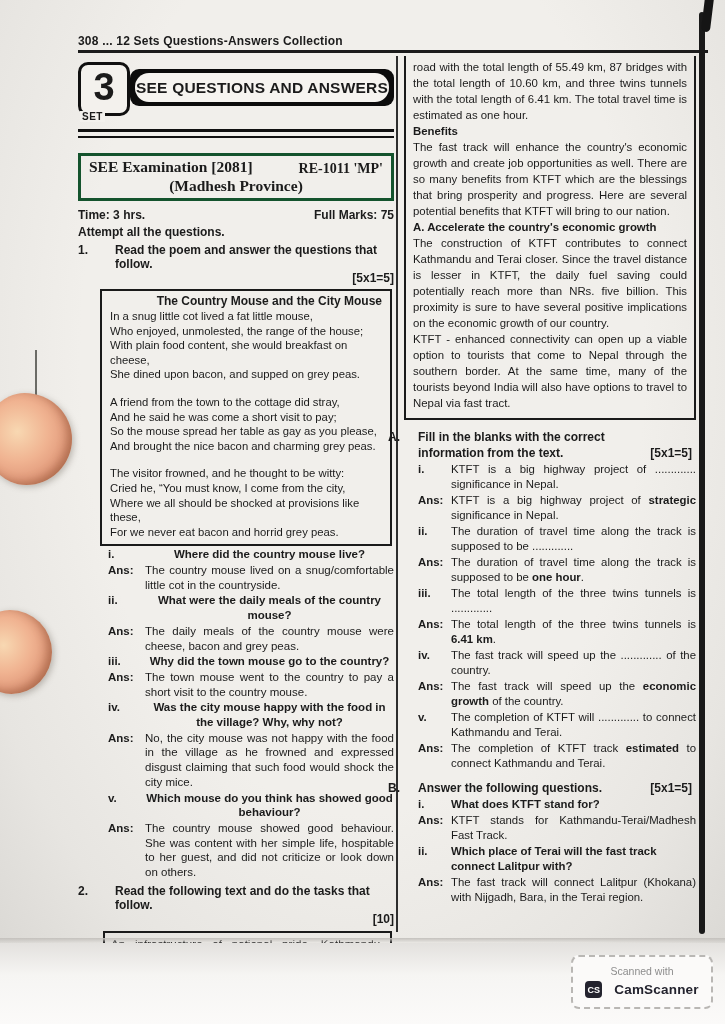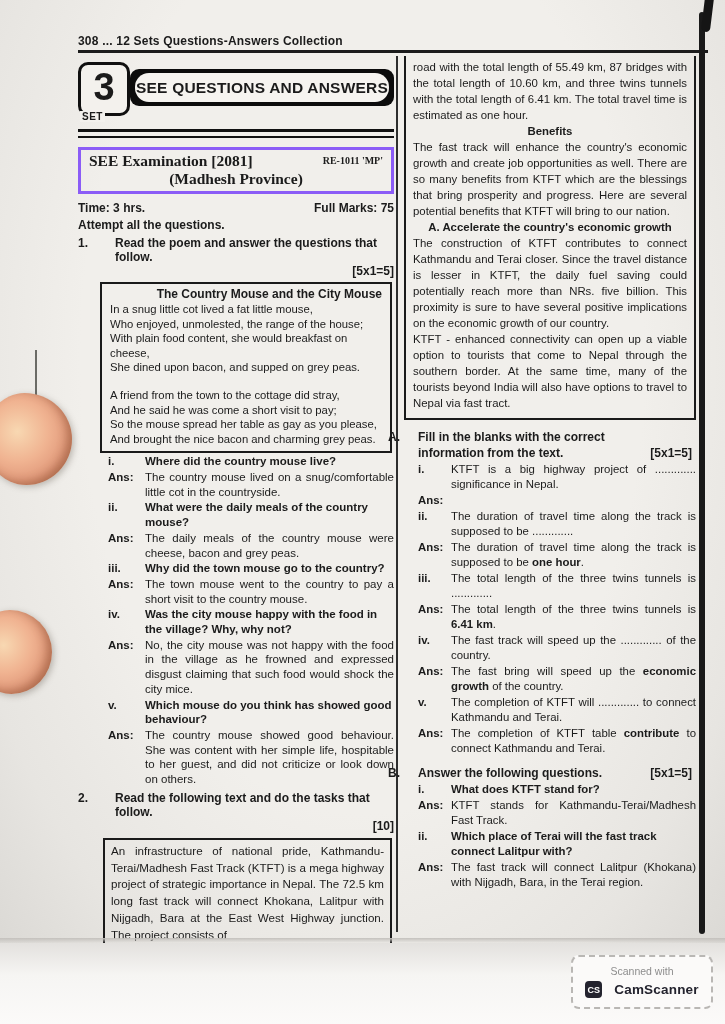--- a/index.html
+++ b/index.html
@@ -34,50 +34,50 @@
   .set-row{display:flex;align-items:stretch;height:54px;}
   .set-badge{position:relative;width:52px;border:3px solid #101010;border-radius:10px;background:#f3f1ed;box-sizing:border-box;}
   .set-num{display:block;text-align:center;font-size:38px;font-weight:bold;line-height:44px;}
   .set-label{position:absolute;left:-1px;bottom:-9px;font-size:10px;font-weight:bold;background:#f3f1ed;padding:0 2px;letter-spacing:.5px;}
   .banner-outer{flex:1;margin-left:0;margin-top:7px;height:37px;background:#0c0c0c;border-radius:9px;padding:4px 5px;box-sizing:border-box;}
   .banner-inner{height:100%;background:#f6f4f0;border-radius:14px;display:flex;align-items:center;justify-content:center;
     font-weight:bold;font-size:15.5px;letter-spacing:.2px;white-space:nowrap;}
   .double-rule{margin-top:13px;height:4px;border-top:3px solid #111;border-bottom:2px solid #111;}
 
   
-  .exam-box{margin-top:9px;border:3px solid #8b5cf6;padding:2px 8px 3px;font-family:"Liberation Serif",serif;font-weight:bold;}
+  .exam-box{margin-top:15px;border:3px solid #14532d;padding:2px 8px 3px;font-family:"Liberation Serif",serif;font-weight:bold;}
   .exam-row1{display:flex;justify-content:space-between;align-items:flex-start;font-size:15.5px;}
-  .exam-code{font-size:10px;padding-top:3px;}
+  .exam-code{font-size:14px;padding-top:3px;}
   .exam-row2{text-align:center;font-size:15.5px;}
 
   .tm-row{display:flex;justify-content:space-between;font-weight:bold;font-size:12px;margin-top:7px;}
   .attempt{font-weight:bold;font-size:12px;margin-top:3px;}
   .q-head{display:flex;font-weight:bold;font-size:12px;margin-top:4px;}
   .q-head .qnum{flex:0 0 37px;}
   .q-head .qtext{flex:1;}
   .marks-line{text-align:right;font-weight:bold;font-size:12px;line-height:15px;}
 
   
   .poem-box{margin:3px 2px 0 22px;border:2px solid #1a1a1a;padding:2px 8px 5px;font-size:11.3px;line-height:14.6px;}
   .poem-title{text-align:right;font-weight:bold;font-size:12px;line-height:16px;}
   .stanza{margin-bottom:13px;}
   .stanza:last-child{margin-bottom:0;}
 
   
   .qa{display:flex;font-size:11.5px;line-height:14.7px;margin-top:1px;}
   .qa .marker{flex:0 0 37px;margin-left:30px;font-weight:bold;}
   .qa .text{flex:1;text-align:justify;}
-  .qa.bold-q .text{font-weight:bold;text-align:left;}
+  .qa.bold-q .text{font-weight:bold;text-align:center;}
 
   .text-box{margin:4px 2px 0 25px;border:2px solid #1a1a1a;padding:3px 6px 5px;font-size:11.6px;line-height:16.8px;text-align:justify;}
 
   
   .cont-box{border:2px solid #1a1a1a;border-top:none;padding:3px 7px 7px;font-size:11.4px;line-height:16px;}
   .cont-box p{margin:0;text-align:justify;}
-  .cont-box p.hd{font-weight:bold;text-align:center;}
+  .cont-box p.hd{font-weight:bold;text-align:left;}
 
   .section{margin-top:9px;}
   .sec-head{position:relative;display:flex;font-size:12px;font-weight:bold;line-height:16px;}
   .sec-label{flex:0 0 30px;margin-left:-16px;}
   .sec-title{flex:1;padding-right:46px;}
   .sec-marks{position:absolute;right:4px;bottom:0;}
 
   .itm{display:flex;font-size:11.4px;line-height:15px;margin-top:1px;}
   .itm .marker{flex:0 0 33px;margin-left:14px;font-weight:bold;}
   .itm .text{flex:1;text-align:justify;}
@@ -144,20 +144,26 @@
         <div>Who enjoyed, unmolested, the range of the house;</div>
         <div>With plain food content, she would breakfast on cheese,</div>
         <div>She dined upon bacon, and supped on grey peas.</div>
       </div>
       <div class="stanza">
         <div>A friend from the town to the cottage did stray,</div>
         <div>And he said he was come a short visit to pay;</div>
         <div>So the mouse spread her table as gay as you please,</div>
         <div>And brought the nice bacon and charming grey peas.</div>
       </div>
+      <div class="stanza">
+        <div>The visitor frowned, and he thought to be witty:</div>
+        <div>Cried he, “You must know, I come from the city,</div>
+        <div>Where we all should be shocked at provisions like these,</div>
+        <div>For we never eat bacon and horrid grey peas.</div>
+      </div>
     </div>
 
     <div class="qa bold-q">
       <span class="marker">i.</span>
       <span class="text">Where did the country mouse live?</span>
     </div>
     <div class="qa">
       <span class="marker">Ans:</span>
       <span class="text">The country mouse lived on a snug/comfortable little cot in the countryside.</span>
     </div>
@@ -219,20 +225,21 @@
         <span class="sec-title">Fill in the blanks with the correct information from the text.</span>
         <span class="sec-marks">[5x1=5]</span>
       </div>
 
       <div class="itm">
         <span class="marker">i.</span>
         <span class="text">KTFT is a big highway project of ............. significance in Nepal.</span>
       </div>
       <div class="itm">
         <span class="marker">Ans:</span>
+        <span class="text"><span>KTFT is a big highway project of </span><span class="bseg">strategic</span><span> significance in Nepal.</span></span>
       </div>
       <div class="itm">
         <span class="marker">ii.</span>
         <span class="text">The duration of travel time along the track is supposed to be .............</span>
       </div>
       <div class="itm">
         <span class="marker">Ans:</span>
         <span class="text"><span>The duration of travel time along the track is supposed to be </span><span class="bseg">one hour</span><span>.</span></span>
       </div>
       <div class="itm">
@@ -242,29 +249,29 @@
       <div class="itm">
         <span class="marker">Ans:</span>
         <span class="text"><span>The total length of the three twins tunnels is </span><span class="bseg">6.41 km</span><span>.</span></span>
       </div>
       <div class="itm">
         <span class="marker">iv.</span>
         <span class="text">The fast track will speed up the ............. of the country.</span>
       </div>
       <div class="itm">
         <span class="marker">Ans:</span>
-        <span class="text"><span>The fast bring will speed up the </span><span class="bseg">economic growth</span><span> of the country.</span></span>
+        <span class="text"><span>The fast track will speed up the </span><span class="bseg">economic growth</span><span> of the country.</span></span>
       </div>
       <div class="itm">
         <span class="marker">v.</span>
         <span class="text">The completion of KTFT will ............. to connect Kathmandu and Terai.</span>
       </div>
       <div class="itm">
         <span class="marker">Ans:</span>
-        <span class="text"><span>The completion of KTFT table </span><span class="bseg">contribute</span><span> to connect Kathmandu and Terai.</span></span>
+        <span class="text"><span>The completion of KTFT track </span><span class="bseg">estimated</span><span> to connect Kathmandu and Terai.</span></span>
       </div>
     </div>
 
     <div class="section">
       <div class="sec-head">
         <span class="sec-label">B.</span>
         <span class="sec-title">Answer the following questions.</span>
         <span class="sec-marks">[5x1=5]</span>
       </div>
 

